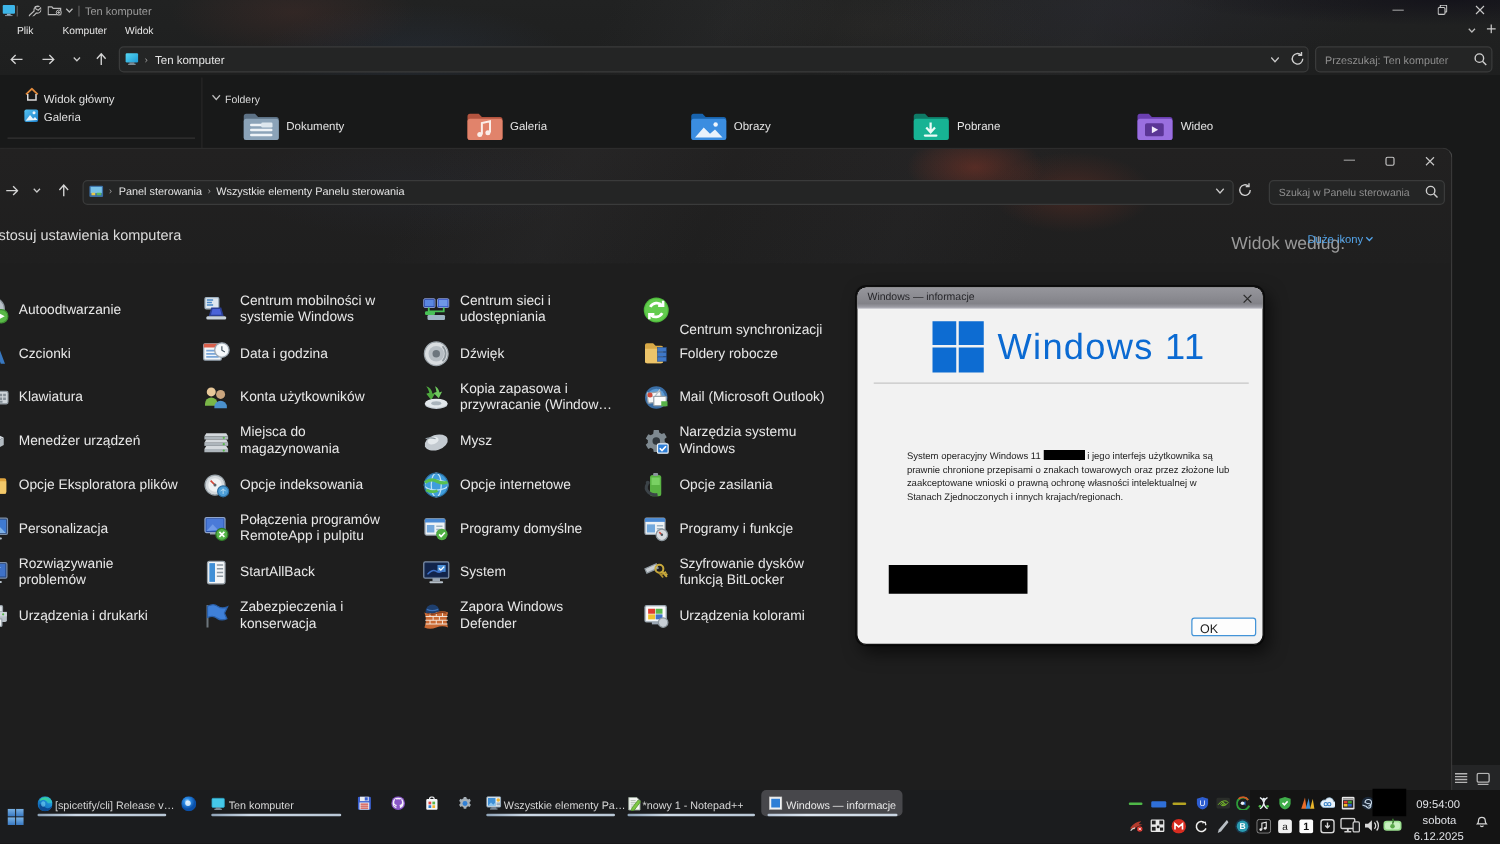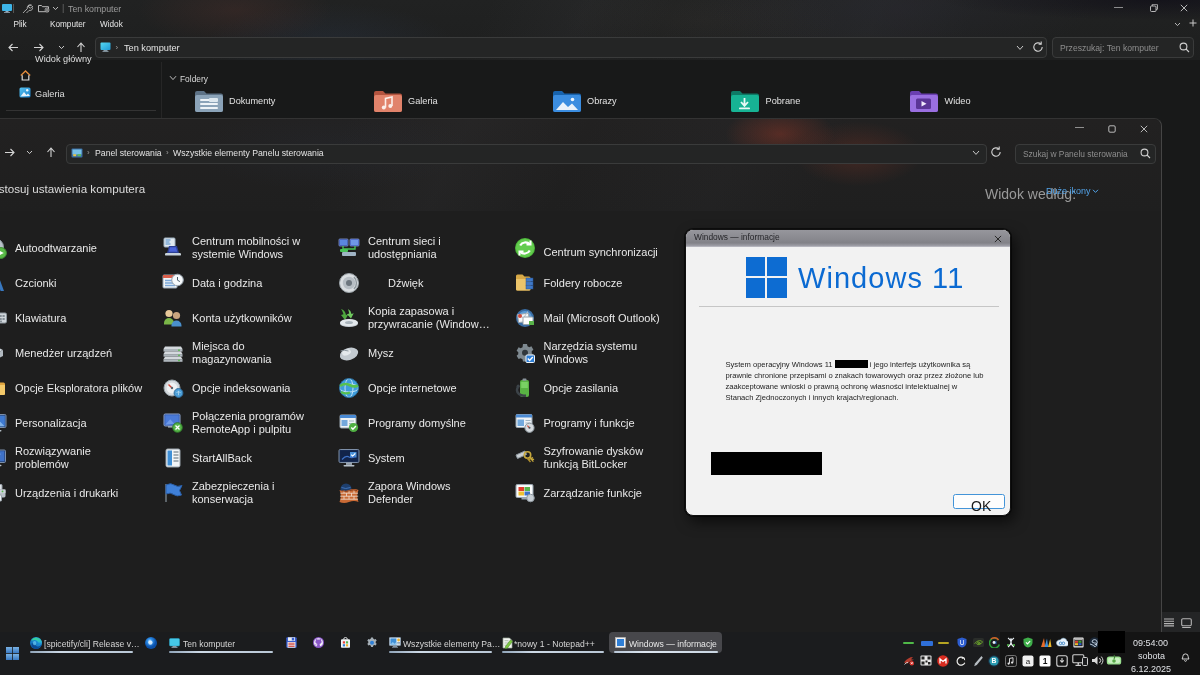--- a/index.html
+++ b/index.html
@@ -138,21 +138,21 @@
         <circle cx="4.5" cy="4.5" r="3.4" fill="none" stroke="#cfcfcf" stroke-width="1.1"></circle>
         <path d="M7 7 L10 10" stroke="#cfcfcf" stroke-width="1.1"></path>
       </svg>
     <div id="exp-content"></div>
     <div class="abs" style="left:0;top:612px;width:1200px;height:20px;background:#242526"></div>
 
     <svg class="abs" style="left:20px;top:70px" width="11" height="11" viewBox="0 0 11 11">
       <path d="M0.8 5.5 L5.5 1 L10.2 5.5" fill="none" stroke="#e08a3c" stroke-width="1.4"></path>
       <path d="M2.2 5.2 V10 H8.8 V5.2" fill="none" stroke="#dcdcdc" stroke-width="1.2"></path>
     </svg>
-    <div class="txt" style="left:35px;top:54px;color:#dedede;font-size:9.2px">Widok główny</div>
+    <div class="txt" style="left:35px;top:74px;color:#dedede;font-size:9.2px">Widok główny</div>
     <svg class="abs" style="left:19px;top:87px" width="12" height="11" viewBox="0 0 12 11">
       <defs>
           <linearGradient id="galg" x1="0" y1="0" x2="1" y2="1">
             <stop offset="0" stop-color="#57c2f0"></stop>
             <stop offset="1" stop-color="#1a80cc"></stop>
           </linearGradient>
         </defs>
       <rect x="0.5" y="0.5" width="11" height="10" rx="1.5" fill="url(#galg)"></rect>
       <path d="M1.5 9.5 L5 5 L7.5 8 L9 6.5 L11 9 Z" fill="#e8f4fb"></path>
         <circle cx="8.2" cy="3.2" r="1.2" fill="#eef7fd"></circle>
@@ -293,21 +293,21 @@
         </svg>
     <div class="cp-lbl" style="left:388px;top:116px">Centrum sieci i<br>udostępniania</div>
     <svg class="cicon" style="left:534px;top:118px" viewBox="0 0 22 22">
           <circle cx="11" cy="11" r="10" fill="#4fbb3c"></circle>
           <circle cx="11" cy="11" r="9" fill="#63cc4e"></circle>
           <path d="M6.2 8.5 a6 6 0 0 1 9.6 -1.2" fill="none" stroke="#fff" stroke-width="2.2"></path>
           <path d="M16.5 3.6 v4 h-4" fill="none" stroke="#fff" stroke-width="2"></path>
           <path d="M15.8 13.5 a6 6 0 0 1 -9.6 1.2" fill="none" stroke="#fff" stroke-width="2.2"></path>
           <path d="M5.5 18.4 v-4 h4" fill="none" stroke="#fff" stroke-width="2"></path>
         </svg>
-    <div class="cp-lbl" style="left:563.5px;top:127px">Centrum synchronizacji</div>
+    <div class="cp-lbl" style="left:563.5px;top:139px">Centrum synchronizacji</div>
     <svg class="cicon" style="left:5px;top:153px" viewBox="0 0 22 22">
           <path d="M3 19 L9 3 h4 L19 19 h-3.4 L14 14.4 H8 L6.4 19 Z" fill="#3878c0"></path>
           <path d="M9 11.6 h4 L11 6 Z" fill="#1d1d1d"></path>
           <path d="M3 19 L9 3 h1.4 L4.6 19 Z" fill="#6aa8e0"></path>
         </svg>
     <div class="cp-lbl" style="left:35px;top:157.5px">Czcionki</div>
     <svg class="cicon" style="left:182px;top:153px" viewBox="0 0 22 22">
           <rect x="1" y="3" width="14" height="13" rx="1" fill="#f2f6f9" stroke="#9aa8b5"></rect>
           <rect x="1" y="3" width="14" height="3" fill="#d95f4b"></rect>
           <g stroke="#7aa6d8" stroke-width="1.4">
@@ -317,21 +317,21 @@
           <circle cx="15.5" cy="8" r="4.8" fill="#f7fafc"></circle>
           <path d="M15.5 5 v3.2 l2.4 1.4" stroke="#4a5a66" stroke-width="1" fill="none"></path>
         </svg>
     <div class="cp-lbl" style="left:212px;top:157.5px">Data i godzina</div>
     <svg class="cicon" style="left:358px;top:153px" viewBox="0 0 22 22">
           <circle cx="11" cy="11" r="9.5" fill="#d9dde0" stroke="#9aa2a8"></circle>
           <circle cx="11" cy="11" r="6.2" fill="#b7bec4"></circle>
           <circle cx="11" cy="11" r="3" fill="#6d767e"></circle>
           <path d="M16 5 a8.5 8.5 0 0 1 0 12" stroke="#8d969c" stroke-width="1.4" fill="none"></path>
         </svg>
-    <div class="cp-lbl" style="left:408px;top:157.5px">Dźwięk</div>
+    <div class="cp-lbl" style="left:388px;top:157.5px">Dźwięk</div>
     <svg class="cicon" style="left:534px;top:153px" viewBox="0 0 22 22">
           <path d="M2 4 a1.5 1.5 0 0 1 1.5 -1.5 h5 l2 2 H15 a1.5 1.5 0 0 1 1.5 1.5 V17 a1.5 1.5 0 0 1 -1.5 1.5 H3.5 A1.5 1.5 0 0 1 2 17 Z" fill="#d8a947"></path>
           <path d="M2 7 h14.5 V17 a1.5 1.5 0 0 1 -1.5 1.5 H3.5 A1.5 1.5 0 0 1 2 17 Z" fill="#ecc46a"></path>
           <g fill="#3f78c8" stroke="#26518f" stroke-width="0.5">
             <rect x="12" y="6" width="7" height="3.4"></rect>
             <rect x="12" y="9.8" width="7" height="3.4"></rect>
             <rect x="12" y="13.6" width="7" height="3.4"></rect>
           </g>
         </svg>
     <div class="cp-lbl" style="left:563.5px;top:157.5px">Foldery robocze</div>
@@ -541,41 +541,41 @@
           <rect x="3.2" y="3.7" width="14.6" height="10.6" fill="#fdfdfd"></rect>
           <g>
             <rect x="4.5" y="5" width="5.5" height="4" fill="#e03c2f"></rect>
             <rect x="10.5" y="5" width="5.5" height="4" fill="#58b54c"></rect>
             <rect x="4.5" y="9.5" width="5.5" height="4" fill="#f0c030"></rect>
             <rect x="10.5" y="9.5" width="5.5" height="4" fill="#3f72c8"></rect>
           </g>
           <rect x="7.5" y="15.5" width="6" height="2" fill="#9aa6b2"></rect>
           <circle cx="16.5" cy="16" r="3.8" fill="#c8cfd5" stroke="#8d979e"></circle>
         </svg>
-    <div class="cp-lbl" style="left:563.5px;top:367.5px">Zarządzanie funkcje</div>
+    <div class="cp-lbl" style="left:563.5px;top:367.5px">Urządzenia kolorami</div>
     </div>
   </div>
 
   <div id="dlg">
     <div id="dlg-title"></div>
     <div class="dtx" style="left:8px;top:1.8px;font-size:8.4px;color:#26262a">Windows — informacje</div>
     <svg class="abs" style="left:308px;top:4.5px" width="8" height="8" viewBox="0 0 8 8">
         <path d="M0.9 0.9 L7.1 7.1 M7.1 0.9 L0.9 7.1" stroke="#2a2a2a" stroke-width="1"></path>
       </svg>
 
     <div class="abs" style="left:59.5px;top:26.7px;width:19.5px;height:19.5px;background:#0d6cd2"></div>
     <div class="abs" style="left:81px;top:26.7px;width:19.5px;height:19.5px;background:#0d6cd2"></div>
     <div class="abs" style="left:59.5px;top:48.2px;width:19.5px;height:19.5px;background:#0d6cd2"></div>
     <div class="abs" style="left:81px;top:48.2px;width:19.5px;height:19.5px;background:#0d6cd2"></div>
     <div class="txt" style="left:112px;top:31.5px;font-size:29px;color:#0b6ad2;letter-spacing:1.05px">Windows 11</div>
     <div class="abs" style="left:13px;top:75.5px;width:300px;height:1px;background:#c6c6c6"></div>
     <div class="dtx" style="left:39.5px;top:128.5px">System operacyjny Windows 11 <span style="display:inline-block;width:33px;height:8px;background:#000;vertical-align:-1px"></span> i jego interfejs użytkownika są<br>prawnie chronione przepisami o znakach towarowych oraz przez złożone lub<br>zaakceptowane wnioski o prawną ochronę własności intelektualnej w<br>Stanach Zjednoczonych i innych krajach/regionach.</div>
     <div class="abs" style="left:25px;top:222px;width:111px;height:23px;background:#000"></div>
     <div class="abs" style="left:267px;top:264px;width:52px;height:15px;background:#fdfdfd;border:1.6px solid #4394d8;border-radius:2.5px"></div>
-    <div class="txt" style="left:285px;top:267.5px;font-size:14px;color:#1a1a1a">OK</div>
+    <div class="txt" style="left:274px;top:267.5px;font-size:10px;color:#1a1a1a">OK</div>
   </div>
 
   <div id="taskbar">
 
     <svg class="abs" style="left:6px;top:15px" width="13" height="13" viewBox="0 0 13 13">
       <defs>
           <linearGradient id="wlg" x1="0" y1="0" x2="0" y2="1">
             <stop offset="0" stop-color="#7ab2e4"></stop>
             <stop offset="1" stop-color="#3878c2"></stop>
           </linearGradient>

